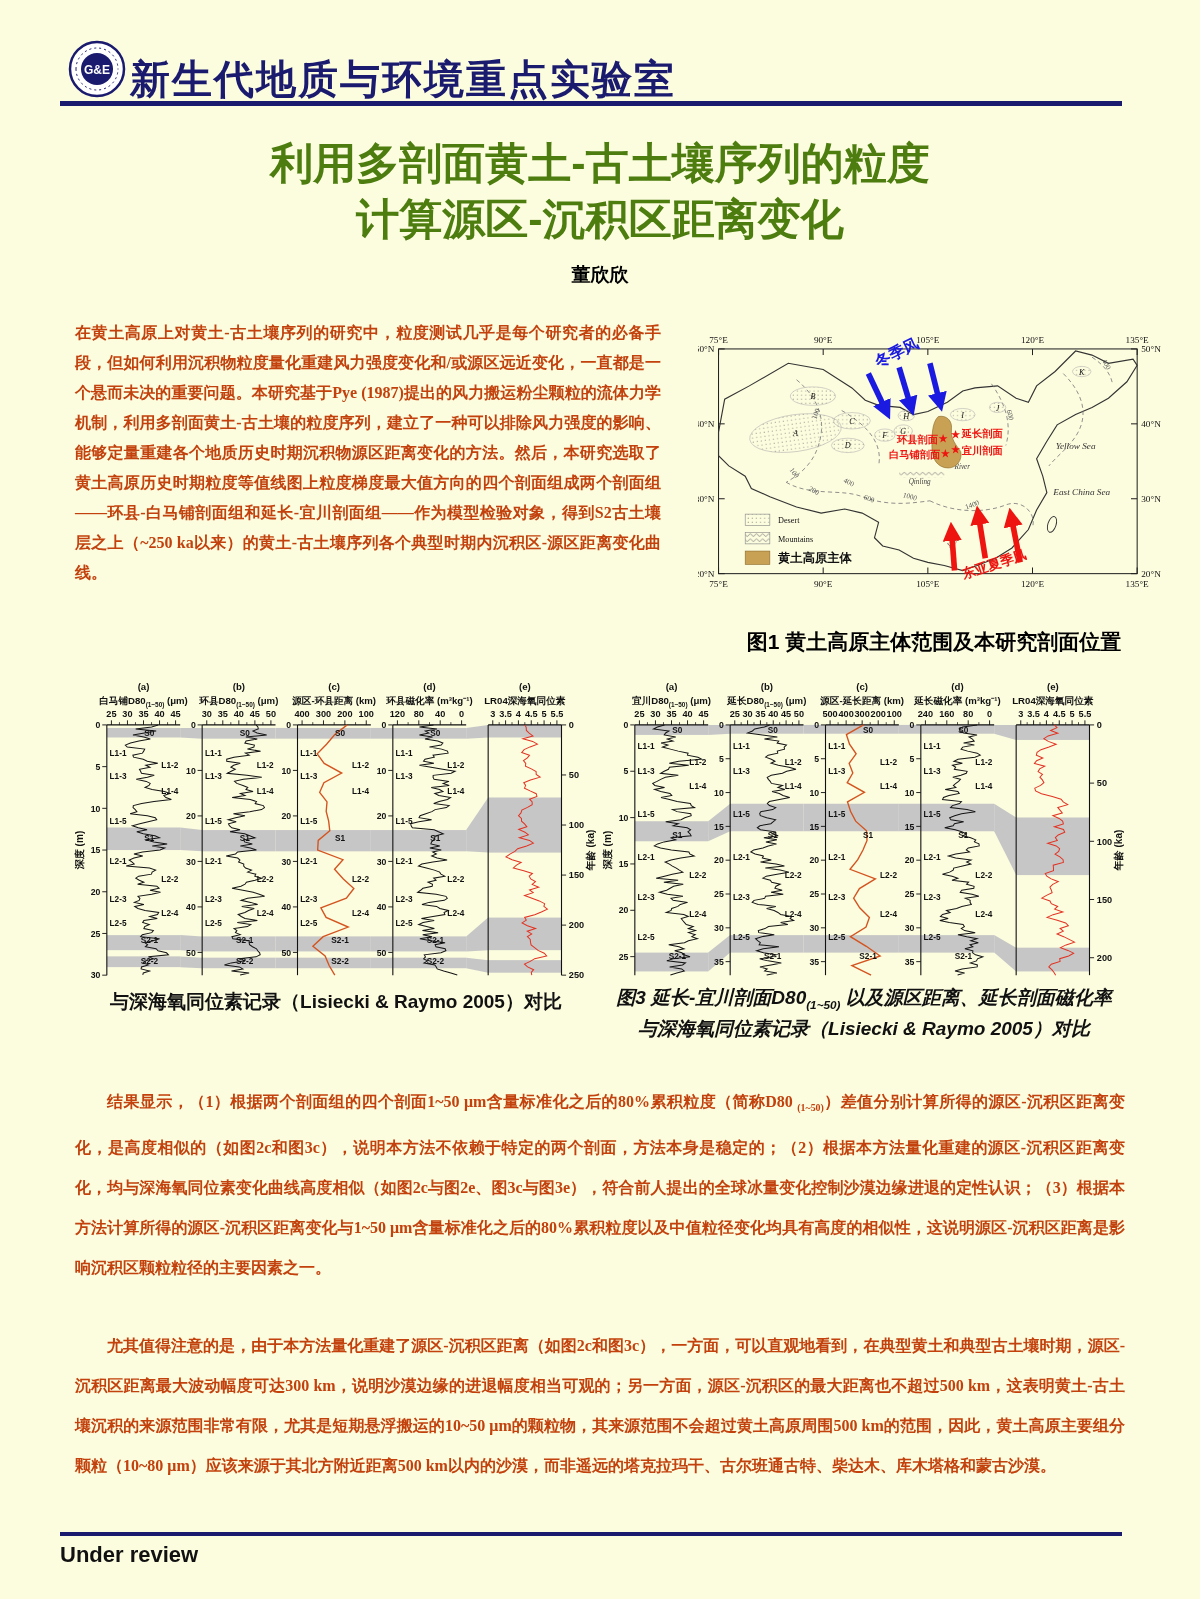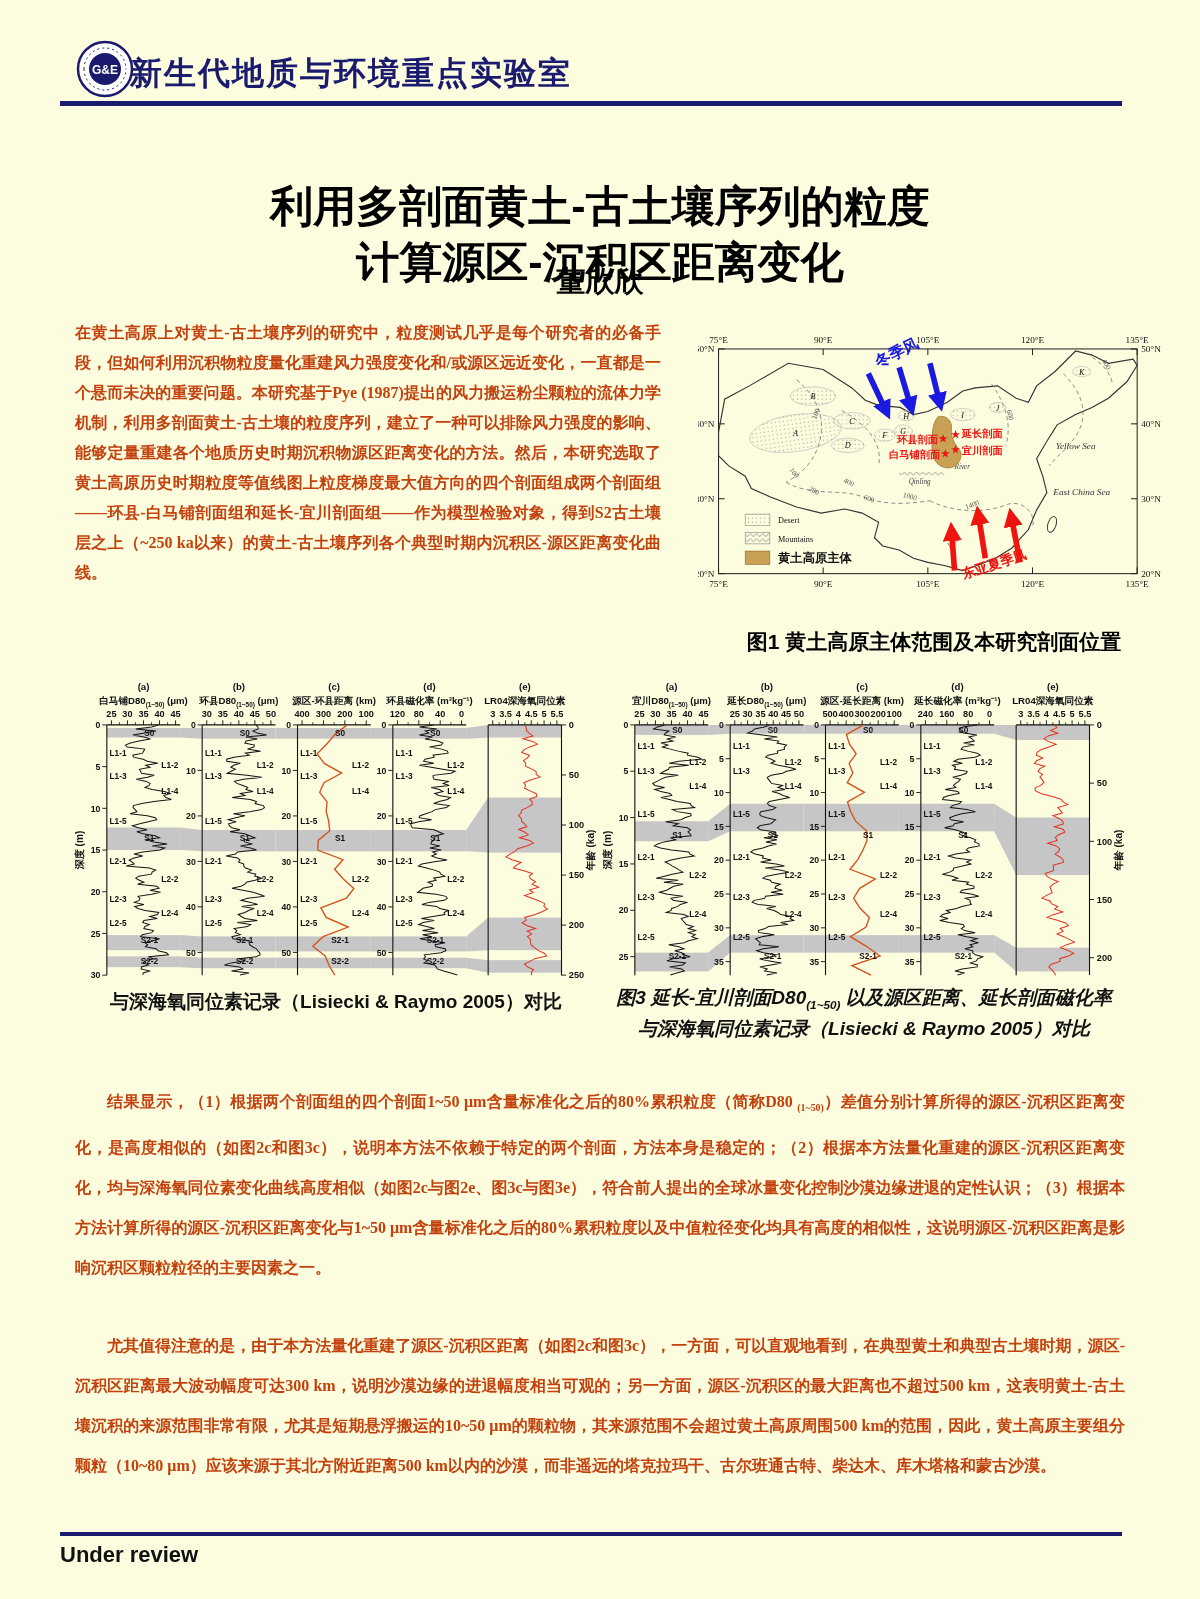--- a/index.html
+++ b/index.html
@@ -1,42 +1,42 @@
 <!DOCTYPE html>
 <html><head>
 <meta charset="utf-8">
 <style>
   html,body{margin:0;padding:0;}
   .page{position:relative;width:1200px;height:1599px;background:#FCFCDF;overflow:hidden;
         font-family:"Liberation Serif",serif;color:#111;}
   .abs{position:absolute;}
   
-  .lab-name{font-family:"Liberation Sans",sans-serif;font-weight:bold;font-size:32px;color:#1A1A6E;letter-spacing:2px;}
+  .lab-name{font-family:"Liberation Sans",sans-serif;font-weight:bold;font-size:40px;color:#1A1A6E;letter-spacing:2px;}
   .navy-rule{background:#1A1A6E;}
   
-  .poster-title{font-family:"Liberation Sans",sans-serif;font-weight:bold;font-size:43px;text-align:center;color:#000000;line-height:1.28;margin-top:43px;}
-  .author{font-family:Liberation Mono, monospace;font-weight:bold;font-size:29px;text-align:center;color:#000;}
+  .poster-title{font-family:"Liberation Sans",sans-serif;font-weight:bold;font-size:43px;text-align:center;color:#4d7c0f;line-height:1.28;}
+  .author{font-family:Liberation Mono, monospace;font-weight:bold;font-size:19px;text-align:center;color:#000;}
   
   .body-text{font-family:"Liberation Serif",serif;font-weight:bold;font-size:16px;text-align:justify;color:#c2410c;}
   .intro{line-height:30px;}
   .wide{line-height:40px;text-indent:2em;}
   .fig-caption-main{font-family:Liberation Sans, sans-serif;font-weight:bold;font-size:21px;text-align:center;color:#000;}
   .fig-caption{font-family:"Liberation Sans",sans-serif;font-weight:bold;font-size:19px;text-align:center;color:#111;line-height:1.6;}
   .figures-row{display:flex;}
   .fig-col{width:528px;}
   .footer-status{font-family:"Liberation Sans",sans-serif;font-weight:bold;font-size:22px;color:#111;}
   svg{display:block;}
   sub{font-size:62%;}
 </style>
 </head>
 <body>
 
 <div class="page">
 
-  <div class="abs" style="left:76px;top:40px;width:58px;height:58px;">
+  <div class="abs" style="left:68px;top:40px;width:58px;height:58px;">
     <svg width="58" height="58" viewBox="0 0 58 58">
       <circle cx="29" cy="29" r="27" fill="#ffffff" stroke="#1A1A6E" stroke-width="2.5"></circle>
       <circle cx="29" cy="29" r="16" fill="#1A1A6E"></circle>
       <text x="29" y="34" text-anchor="middle" font-family="Liberation Sans,sans-serif" font-weight="bold" font-size="12" fill="#ffffff">G&amp;E</text>
       <path d="M8,29 A21,21 0 0 1 50,29" fill="none" stroke="#1A1A6E" stroke-width="1" stroke-dasharray="2 3"></path>
       <path d="M8,29 A21,21 0 0 0 50,29" fill="none" stroke="#1A1A6E" stroke-width="1" stroke-dasharray="2 3"></path>
     </svg>
   </div>
   <div class="abs lab-name" style="left:130px;top:52px;">新生代地质与环境重点实验室</div>
   <div class="abs navy-rule" style="left:60px;top:101px;width:1062px;height:5px;"></div>

